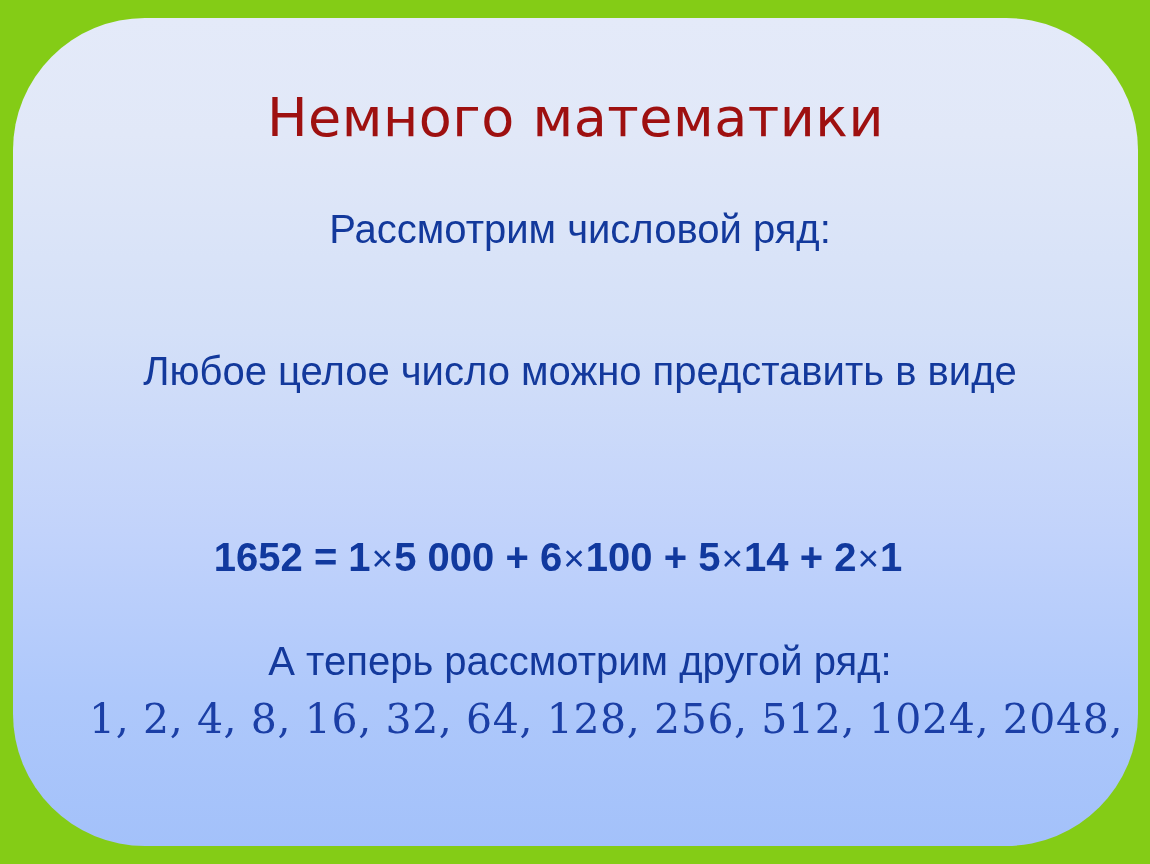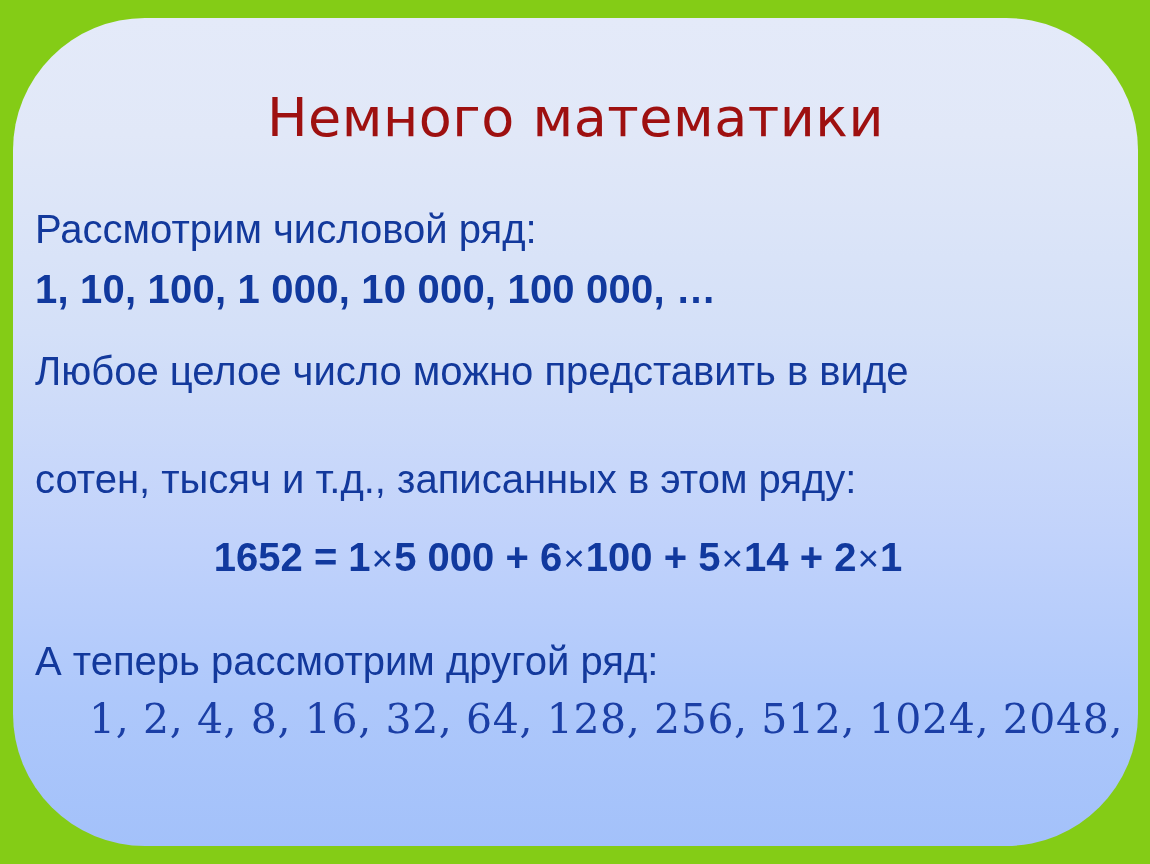--- a/index.html
+++ b/index.html
@@ -57,20 +57,21 @@
 
   .body-line {
     position: absolute;
     left: 22px;
     width: 1090px;
     color: #13399c;
     font-size: 40px;
     font-weight: 400;
     font-family: "Liberation Sans", sans-serif;
     white-space: nowrap;
+    text-align: center;
   }
 
   .body-line.bold {
     font-weight: 700;
     color: #11399e;
   }
 
   .l-series1  { top: 189px; }
   .l-nums1    { top: 249px; letter-spacing: 0.2px; }
   .l-para1    { top: 331px; }
@@ -115,26 +116,24 @@
 
 <div id="slide">
 
   <div id="panel">
     <div id="content">
 
       <div class="title">Немного математики</div>
 
       <div class="body-line l-series1">Рассмотрим числовой ряд:</div>
 
-      <div class="body-line bold l-nums1">1, 10, 100, 1 000, 10 000, 100 000, …</div>
 
       <div class="body-line l-para1">Любое целое число можно представить в виде</div>
 
 
-      <div class="body-line l-para3">сотен, тысяч и т.д., записанных в этом ряду:</div>
 
       <div class="formula">
         <span>1652</span>
         <span>=</span>
         <span>1</span><span class="times">×</span><span>5 000</span>
         <span>+</span>
         <span>6</span><span class="times">×</span><span>100</span>
         <span>+</span>
         <span>5</span><span class="times">×</span><span>14</span>
         <span>+</span>

